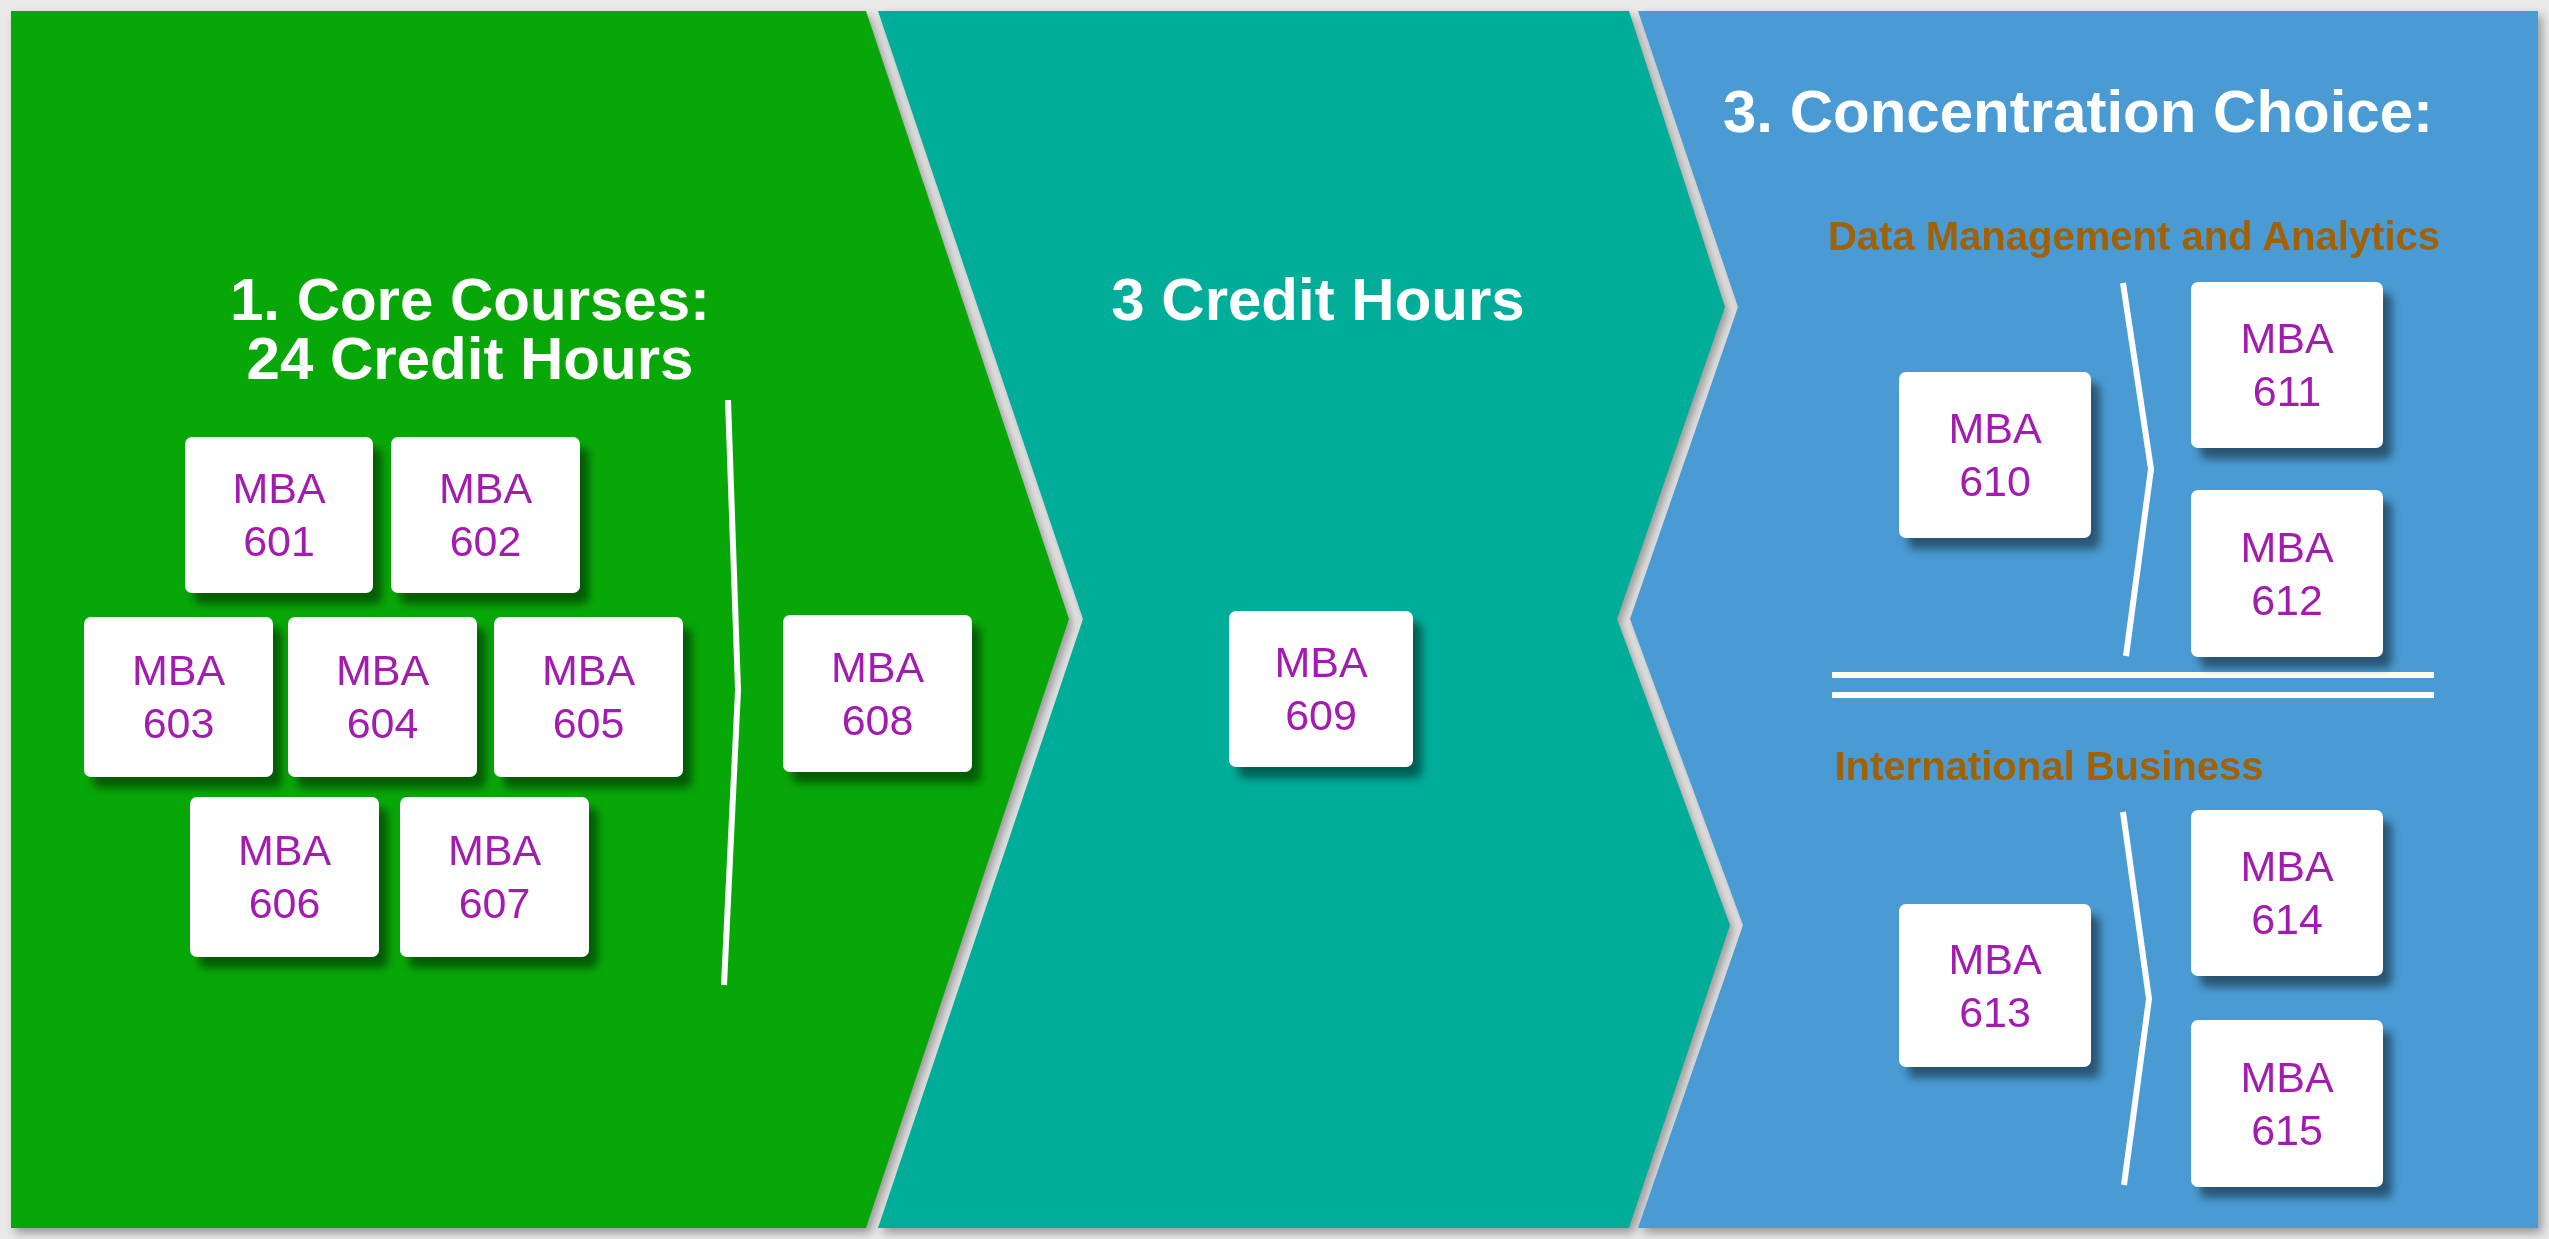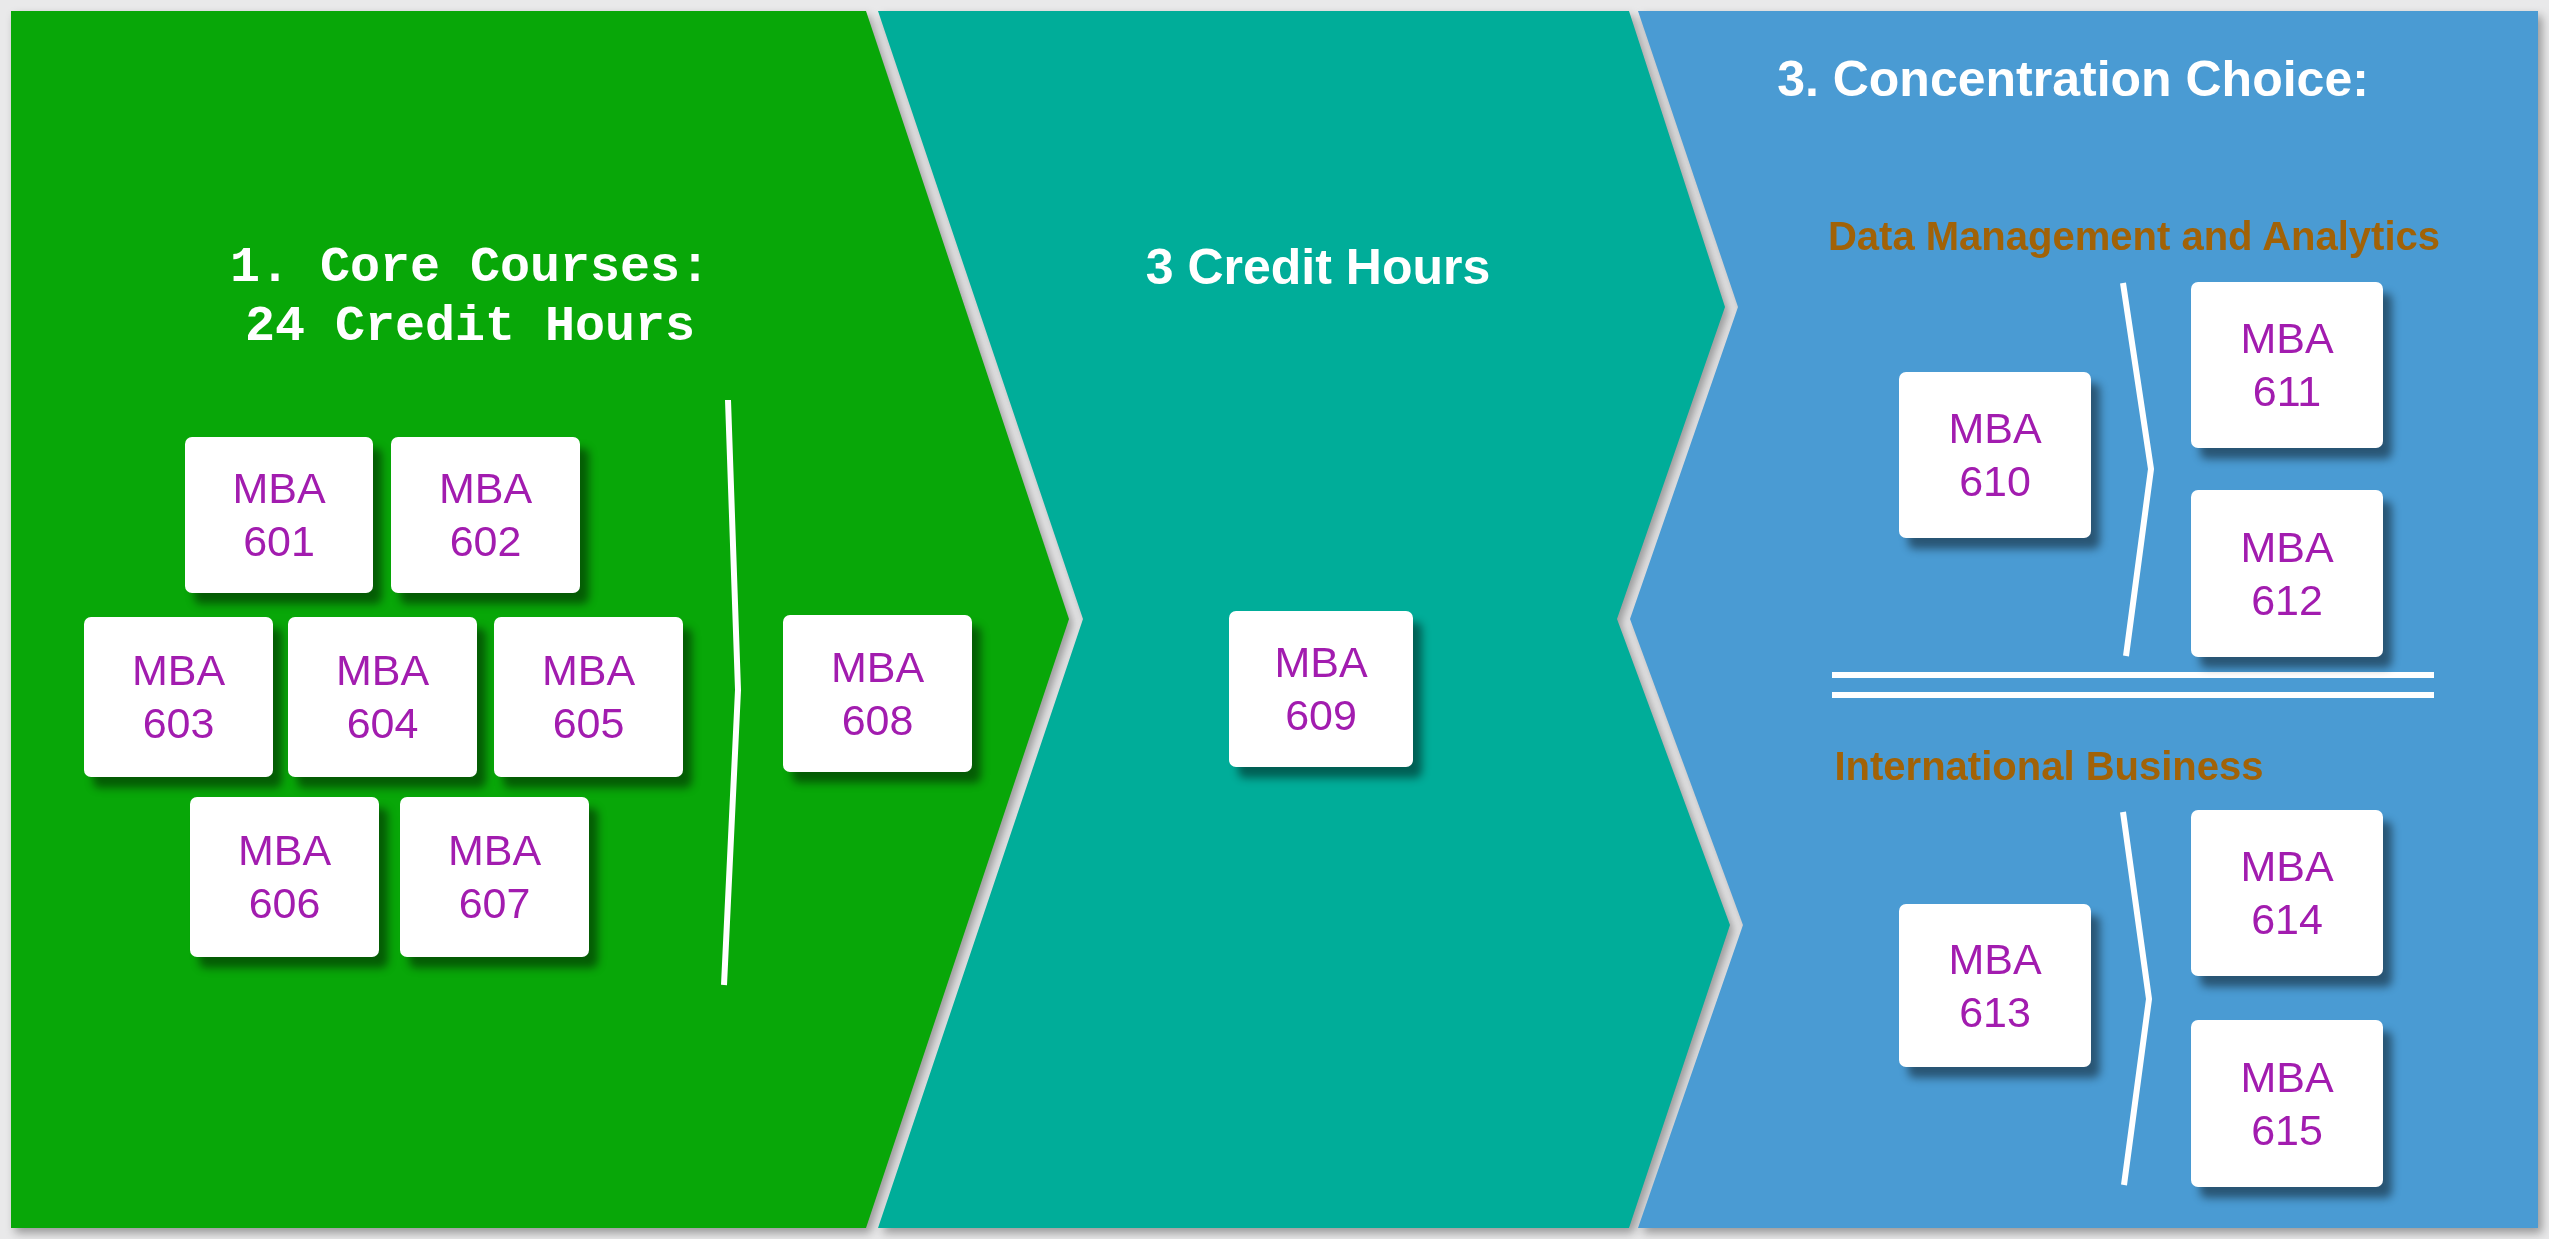--- a/index.html
+++ b/index.html
@@ -10,24 +10,25 @@
     font-family:"Liberation Sans", sans-serif;
     overflow:hidden;
   }
   .layer{position:absolute;left:0;top:0;width:100%;height:100%;}
   .stage-shape{filter:drop-shadow(4px 5px 5px rgba(0,0,0,0.35));}
   .connector{stroke:#ffffff;stroke-width:6;fill:none;stroke-linejoin:round;stroke-linecap:butt;}
   .stage-title{
     position:absolute;
     color:#ffffff;
     font-weight:700;
-    font-size:50px;
+    font-size:60px;
     line-height:59px;
     text-align:center;
     white-space:nowrap;
+    margin-top:32px;
   }
   .track-title{
     position:absolute;
     color:#a16207;
     font-weight:700;
     font-size:40px;
     line-height:48px;
     text-align:center;
     white-space:nowrap;
   }
@@ -63,21 +64,21 @@
     <polyline class="connector" points="728,400 738,690 724,985"></polyline>
 
     <polyline class="connector" points="2123,283 2151,469 2126,656"></polyline>
 
     <polyline class="connector" points="2123,812 2149,999 2124,1185"></polyline>
 
     <line class="connector" x1="1832" y1="675" x2="2434" y2="675"></line>
     <line class="connector" x1="1832" y1="695" x2="2434" y2="695"></line>
   </svg>
 
-  <div class="stage-title" style="left:120px;top:238px;width:700px;font-family:Liberation Mono, monospace;">
+  <div class="stage-title" style="left:120px;top:238px;width:700px;">
     <div>1. Core Courses:</div>
     <div>24 Credit Hours</div>
   </div>
 
   <div class="stage-title" style="left:968px;top:238px;width:700px;">
     <div>3 Credit Hours</div>
   </div>
 
   <div class="stage-title" style="left:1723px;top:50px;width:700px;">
     <div>3. Concentration Choice:</div>

